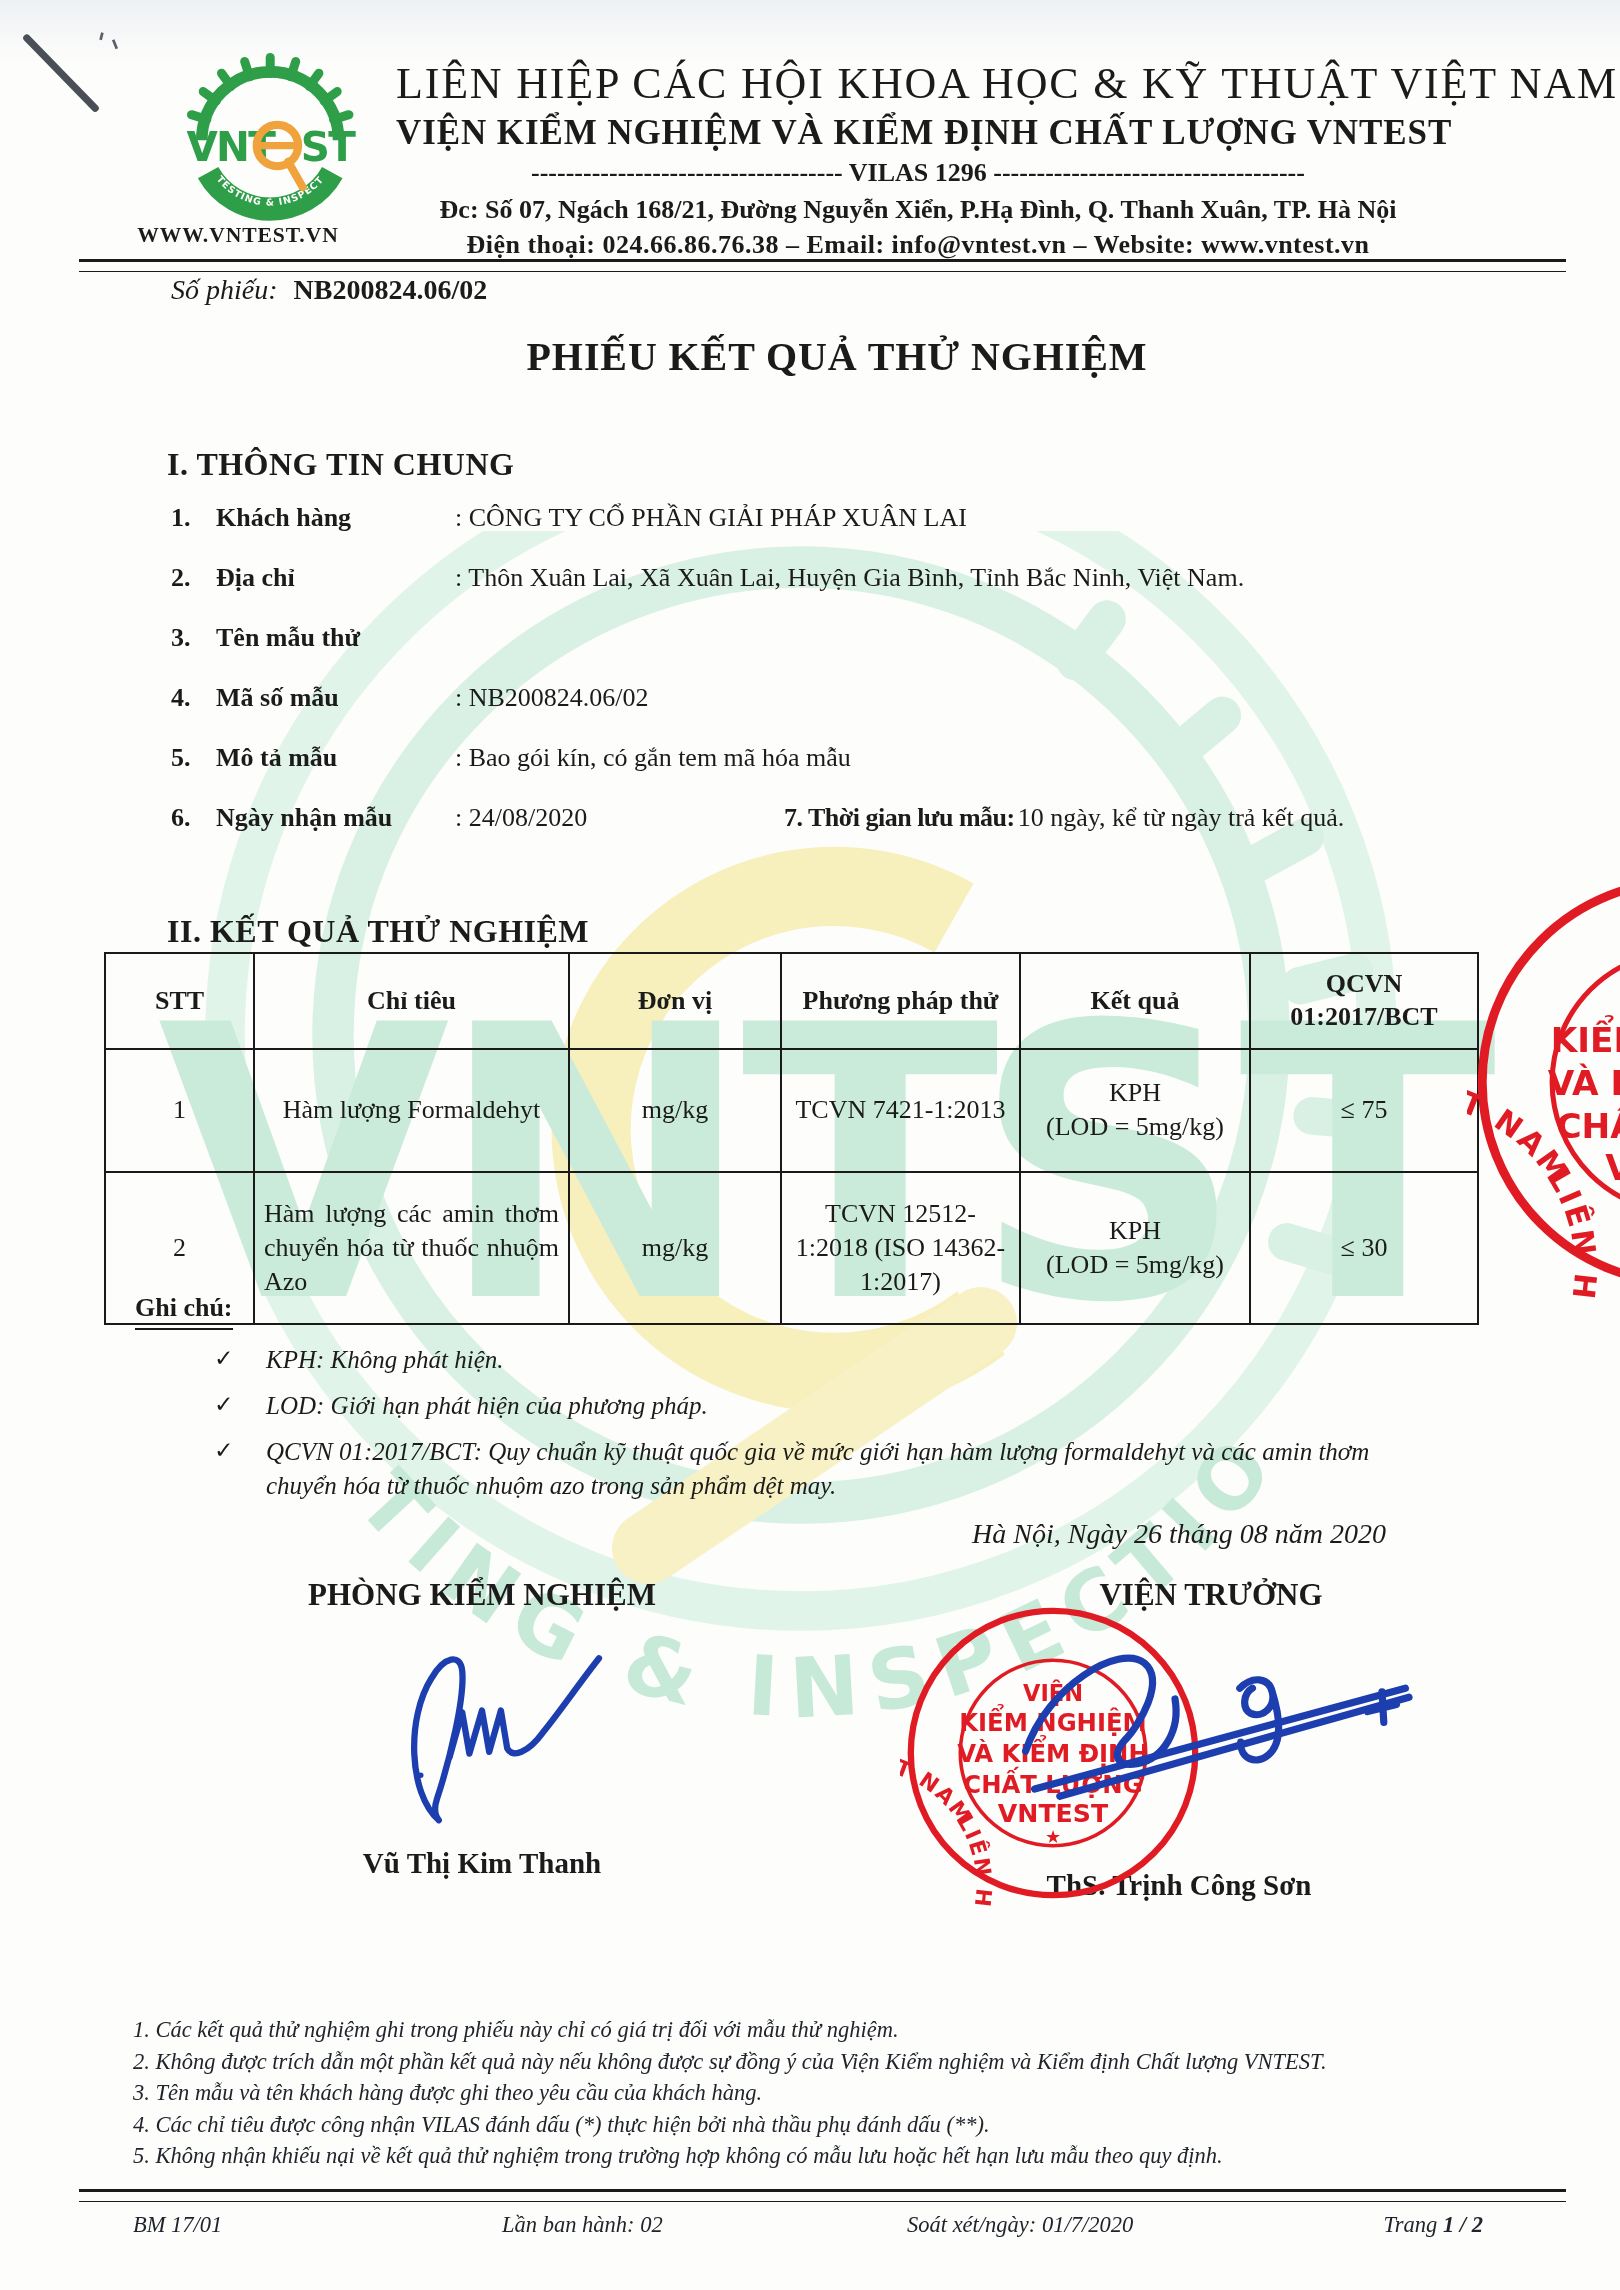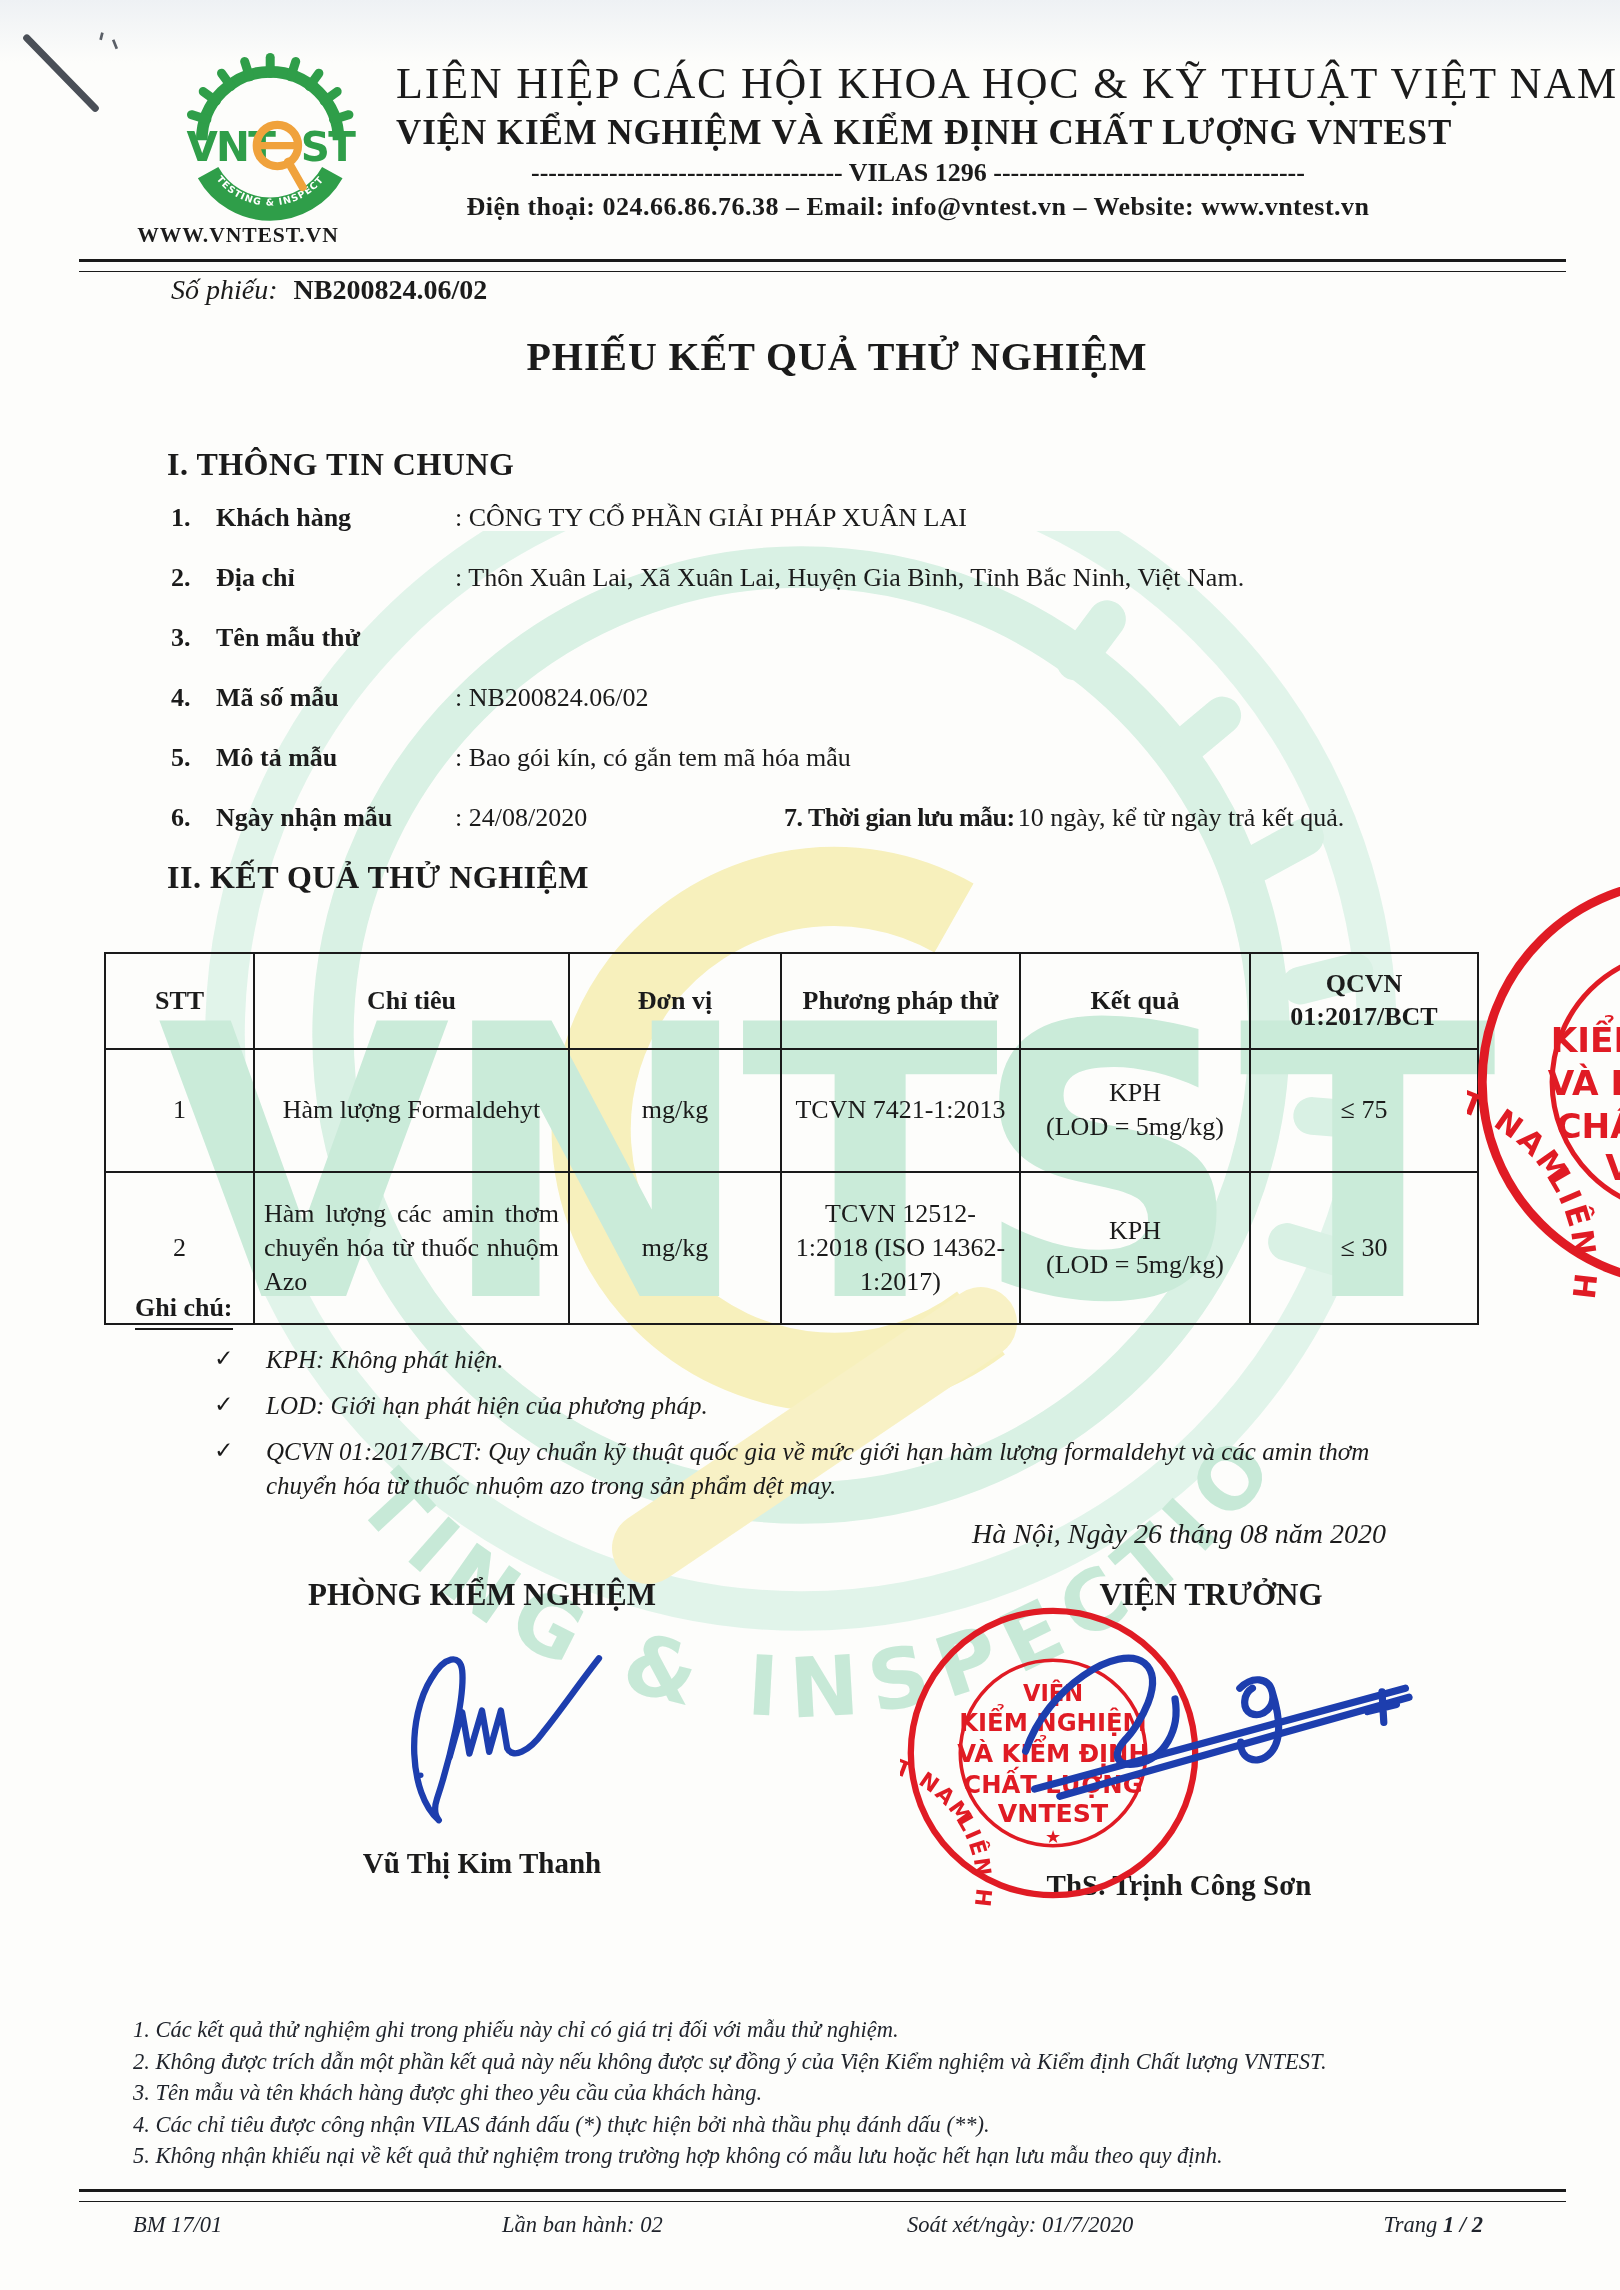--- a/index.html
+++ b/index.html
@@ -125,20 +125,21 @@
       <path d="M 133 122 L 149 150" stroke="#f0a23c" stroke-width="9" stroke-linecap="round"></path>
     </g>
     <text x="147" y="121" font-family="DejaVu Sans, sans-serif" font-weight="bold" font-size="45" letter-spacing="-2" fill="#2f9e49">ST</text>
   </svg>
   <div class="abs website">WWW.VNTEST.VN</div>
 
   <div class="abs head-block">
     <div class="org-line">LIÊN HIỆP CÁC HỘI KHOA HỌC &amp; KỸ THUẬT VIỆT NAM</div>
     <div class="inst-line">VIỆN KIỂM NGHIỆM VÀ KIỂM ĐỊNH CHẤT LƯỢNG VNTEST</div>
     <div class="vilas-line">------------------------------------  VILAS 1296  ------------------------------------</div>
+    <div class="addr-line">Đc: Số 07, Ngách 168/21, Đường Nguyễn Xiển, P.Hạ Đình, Q. Thanh Xuân, TP. Hà Nội</div>
     <div class="contact-line">Điện thoại: 024.66.86.76.38 – Email: info@vntest.vn – Website: www.vntest.vn</div>
   </div>
 
   <div class="abs double-rule" style="left:79px;top:259px;width:1487px;"></div>
 
   <div class="abs so-phieu">
     <span class="lbl">Số phiếu:</span>
     <span class="val">NB200824.06/02</span>
   </div>
 
@@ -173,21 +174,21 @@
     </div>
     <div class="info-row">
       <span class="info-no">6.</span>
       <span class="info-label">Ngày nhận mẫu</span>
       <span class="info-value v6">: 24/08/2020</span>
       <span class="retention-label">7. Thời gian lưu mẫu:</span>
       <span class="retention-value">10 ngày, kể từ ngày trả kết quả.</span>
     </div>
   </div>
 
-  <div class="abs sec-heading" style="left:167px;top:859px;">II. KẾT QUẢ THỬ NGHIỆM</div>
+  <div class="abs sec-heading" style="left:167px;top:913px;">II. KẾT QUẢ THỬ NGHIỆM</div>
 
   <table class="results">
     <colgroup>
       <col style="width:149px">
         <col style="width:315px">
         <col style="width:212px">
       <col style="width:239px">
         <col style="width:230px">
         <col style="width:228px">
     </colgroup>

